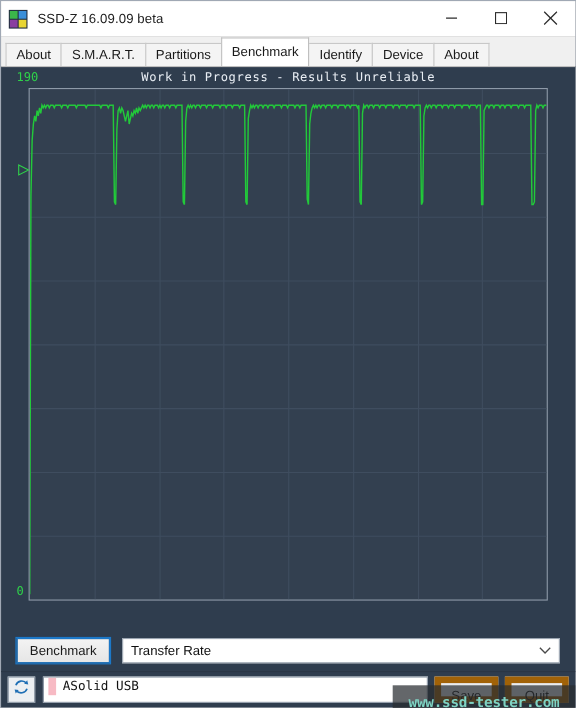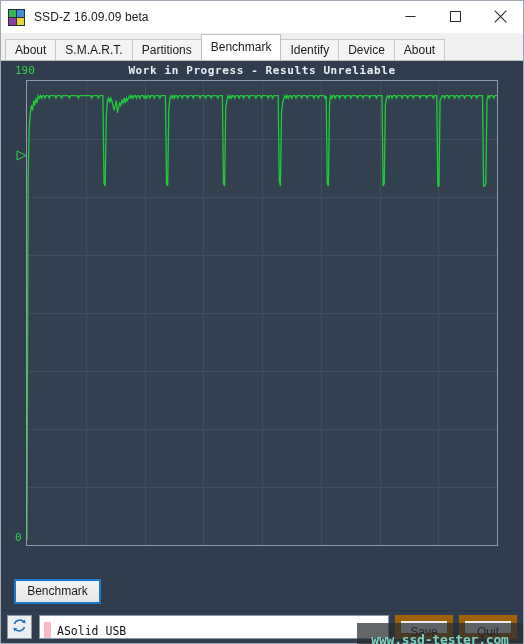--- a/index.html
+++ b/index.html
@@ -115,21 +115,20 @@
   }
   .chart-title {
     position: absolute;
     left: 0; right: 0;
     top: 3px;
     text-align: center;
     font-family: "DejaVu Sans Mono", "Liberation Mono", monospace;
     font-size: 11px;
     color: #e9eef4;
     letter-spacing: 0.6px;
-    font-weight: bold;
   }
   .axis-label {
     position: absolute;
     font-family: "DejaVu Sans Mono", "Liberation Mono", monospace;
     font-size: 11px;
     color: #2fd14a;
     text-align: center;
   }
   .axis-max { left: 14px; top: 3px; }
   .axis-min { left: 14px; top: 470px; }
@@ -243,21 +242,21 @@
     justify-content: center;
   }
   .dev-combo {
     margin-left: 7px;
     height: 24px;
     flex: 1 1 auto;
     background: #ffffff;
     border: 1px solid #8d98a6;
     box-sizing: border-box;
     display: flex;
-    align-items: flex-end;
+    align-items: flex-start;
     overflow: hidden;
   }
   .dev-swatch {
     width: 7px;
     height: 16px;
     background: #f7bac4;
     margin-left: 4px;
     margin-right: 6px;
     flex: 0 0 auto;
   }
@@ -373,20 +372,28 @@
       <div class="marker">
         <svg width="11" height="11" viewBox="0 0 11 11" aria-hidden="true">
           <polygon points="1,1 10,5.5 1,10" fill="none" stroke="#2fd14a" stroke-width="1"></polygon>
         </svg>
       </div>
 
     </div>
 
     <div class="controls">
       <div class="btn-benchmark">Benchmark</div>
+      <div class="combo">
+        <span class="val">Transfer Rate</span>
+        <span class="chev">
+          <svg width="11" height="7" viewBox="0 0 11 7" aria-hidden="true">
+            <polyline points="0.8,0.8 5.5,5.6 10.2,0.8" fill="none" stroke="currentColor" stroke-width="1.2"></polyline>
+          </svg>
+        </span>
+      </div>
     </div>
   </div>
 
   <div class="devbar">
     <div class="icon-btn">
       <span>
         <svg width="15" height="15" viewBox="0 0 16 16" aria-hidden="true">
           <path d="M13 4.6A6 6 0 0 0 2.6 6.3" fill="none" stroke="#1f6fb5" stroke-width="1.6"></path>
           <polygon points="13.6,1.6 14.6,5.6 10.6,5.0" fill="#1f6fb5"></polygon>
           <path d="M3 11.4A6 6 0 0 0 13.4 9.7" fill="none" stroke="#1f6fb5" stroke-width="1.6"></path>

